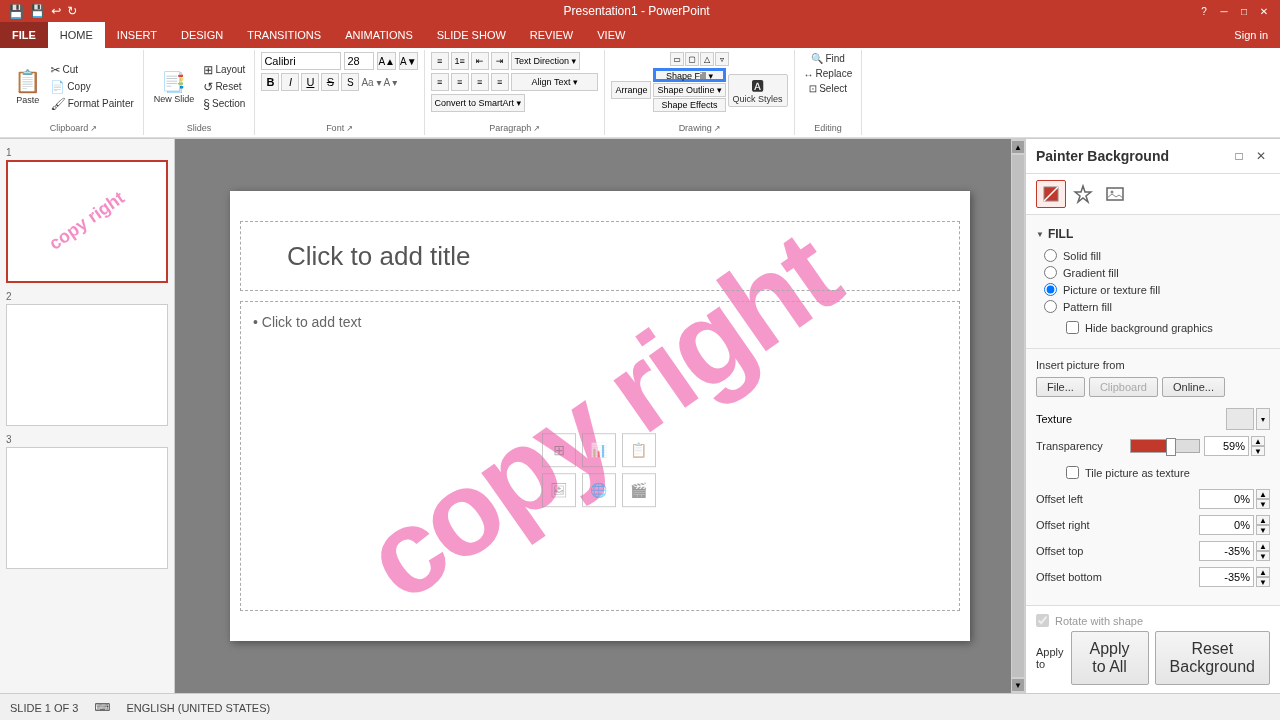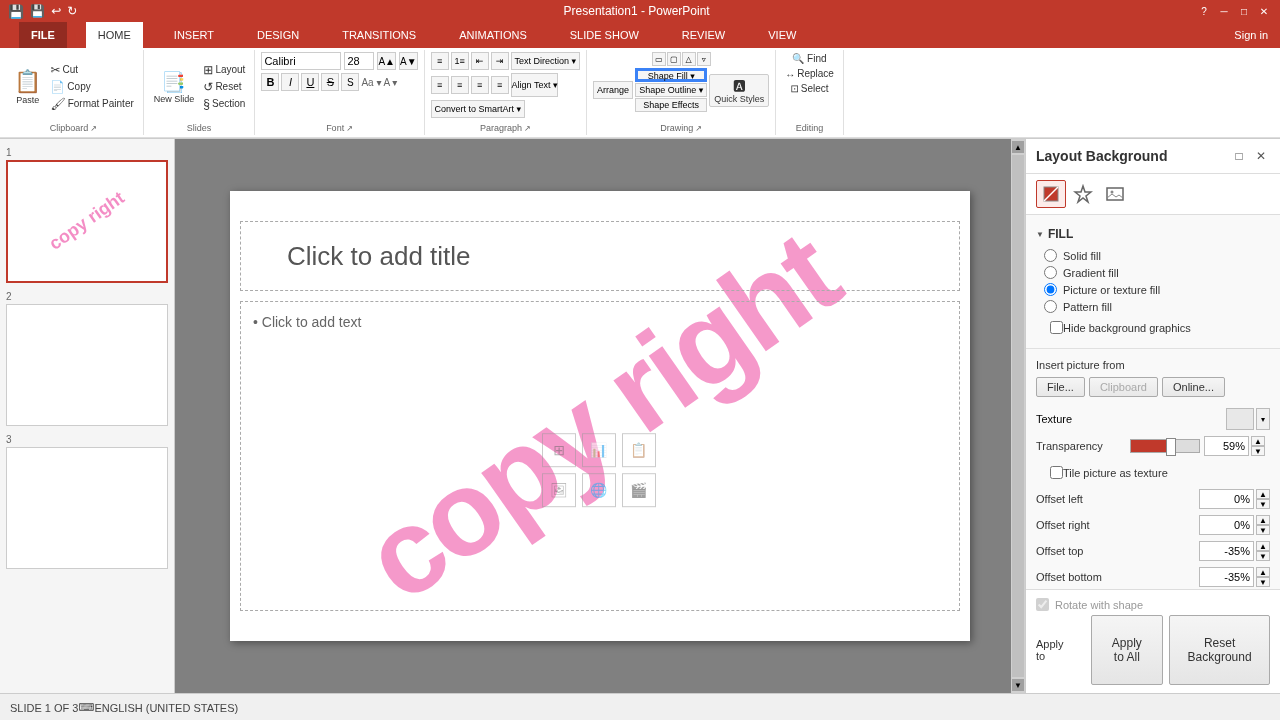--- a/index.html
+++ b/index.html
@@ -29,21 +29,20 @@
       background: #c0392b;
       height: 26px;
     }
     .ribbon-tab {
       padding: 4px 12px;
       color: white;
       font-size: 11px;
       cursor: pointer;
       display: flex;
       align-items: center;
-      margin-left: 19px;
     }
     .ribbon-tab.active {
       background: white;
       color: #333;
     }
     .ribbon-tab.file {
       background: #922b21;
       font-weight: bold;
     }
     #ribbon-content {
@@ -319,24 +318,25 @@
       gap: 6px;
       font-size: 11px;
       color: #333;
       cursor: pointer;
     }
     .radio-option input { margin: 0; cursor: pointer; }
 
     .checkbox-option {
       display: flex;
       align-items: center;
+      gap: 6px;
       font-size: 11px;
       color: #333;
       cursor: pointer;
-      margin: 4px 0;
+      margin: 4px 16px;
       padding-left: 14px;
     }
     .checkbox-option input { margin: 0; cursor: pointer; }
 
     .fill-divider { height: 1px; background: #e0e0e0; margin: 6px 0; }
 
     .insert-picture-section {
       padding: 4px 10px;
     }
     .section-label {
@@ -471,45 +471,45 @@
     }
     .footer-btns {
       display: flex;
       gap: 6px;
       justify-content: flex-start;
       align-items: center;
     }
     .footer-label {
       font-size: 11px;
       color: #333;
-      margin-right: 20px;
+      margin-right: 1px;
     }
     .footer-btn {
-      padding: 20px 14px;
+      padding: 8px 14px;
       border: 1px solid #aaa;
       background: linear-gradient(to bottom, #f5f5f5, #e5e5e5);
       cursor: pointer;
-      font-size: 12px;
+      font-size: 16px;
       border-radius: 2px;
       color: #333;
     }
 
     
     #statusbar {
       height: 28px;
       background: #f0f0f0;
       border-top: 1px solid #ccc;
       display: flex;
       align-items: center;
       justify-content: space-between;
       padding: 0 10px;
       font-size: 11px;
       color: #444;
     }
-    #statusbar .left { display: flex; gap: 0; align-items: center; }
+    #statusbar .left { display: flex; gap: 16px; align-items: center; }
     #statusbar .right { display: flex; gap: 16px; align-items: flex-start; margin-top: 43px; }
 
     
     #format-panel-body::-webkit-scrollbar { width: 8px; }
     #format-panel-body::-webkit-scrollbar-track { background: #f0f0f0; }
     #format-panel-body::-webkit-scrollbar-thumb { background: #ccc; border-radius: 2px; }
   </style>
 </head>
 <body>
 
@@ -630,21 +630,21 @@
           <button style="border:1px solid #ccc;background:#f5f5f5;width:18px;height:18px;cursor:pointer;font-size:9px;">1≡</button>
           <button style="border:1px solid #ccc;background:#f5f5f5;width:18px;height:18px;cursor:pointer;font-size:9px;">⇤</button>
           <button style="border:1px solid #ccc;background:#f5f5f5;width:18px;height:18px;cursor:pointer;font-size:9px;">⇥</button>
           <button style="border:1px solid #ccc;background:#f5f5f5;padding:0 3px;height:18px;cursor:pointer;font-size:9px;">Text Direction ▾</button>
         </div>
         <div style="display:flex;gap:2px;align-items:center;">
           <button style="border:1px solid #ccc;background:#f5f5f5;width:18px;height:18px;cursor:pointer;font-size:9px;">≡</button>
           <button style="border:1px solid #ccc;background:#f5f5f5;width:18px;height:18px;cursor:pointer;font-size:9px;">≡</button>
           <button style="border:1px solid #ccc;background:#f5f5f5;width:18px;height:18px;cursor:pointer;font-size:9px;">≡</button>
           <button style="border:1px solid #ccc;background:#f5f5f5;width:18px;height:18px;cursor:pointer;font-size:9px;">≡</button>
-          <button style="border:1px solid #ccc;background:#f5f5f5;padding:0 0;height:24px;cursor:pointer;font-size:9px;">Align Text ▾</button>
+          <button style="border:1px solid #ccc;background:#f5f5f5;padding:0 20px;height:18px;cursor:pointer;font-size:9px;">Align Text ▾</button>
         </div>
         <div style="display:flex;gap:2px;align-items:center;">
           <button style="border:1px solid #ccc;background:#f5f5f5;padding:0 3px;height:18px;cursor:pointer;font-size:9px;">Convert to SmartArt ▾</button>
         </div>
       </div>
       <div class="ribbon-group-label">
         <span>Paragraph</span>
         <span style="font-size:8px;">↗</span>
       </div>
     </div>
@@ -758,21 +758,21 @@
     <div style="position:absolute;right:0;top:0;bottom:0;width:14px;background:#d0d0d0;display:flex;flex-direction:column;align-items:center;">
       <div style="width:12px;height:12px;background:#a0a0a0;margin-top:2px;display:flex;align-items:center;justify-content:center;font-size:8px;cursor:pointer;">▲</div>
       <div style="flex:1;width:12px;background:#c0c0c0;margin:2px 1px;cursor:pointer;"></div>
       <div style="width:12px;height:12px;background:#a0a0a0;margin-bottom:2px;display:flex;align-items:center;justify-content:center;font-size:8px;cursor:pointer;">▼</div>
     </div>
   </div>
 
   <div id="format-panel">
 
     <div id="format-panel-header">
-      <span class="panel-title">Layout Background</span>
+      <span class="panel-title">Painter Background</span>
       <div class="panel-controls">
         <button class="panel-ctrl">□</button>
         <button class="panel-ctrl">✕</button>
       </div>
     </div>
 
     <div id="format-panel-icons">
       <button class="panel-icon-btn active" title="Fill">
         <svg width="20" height="20" viewBox="0 0 20 20">
             <rect x="3" y="3" width="14" height="14" fill="#c0392b" stroke="#888" stroke-width="1"></rect>

